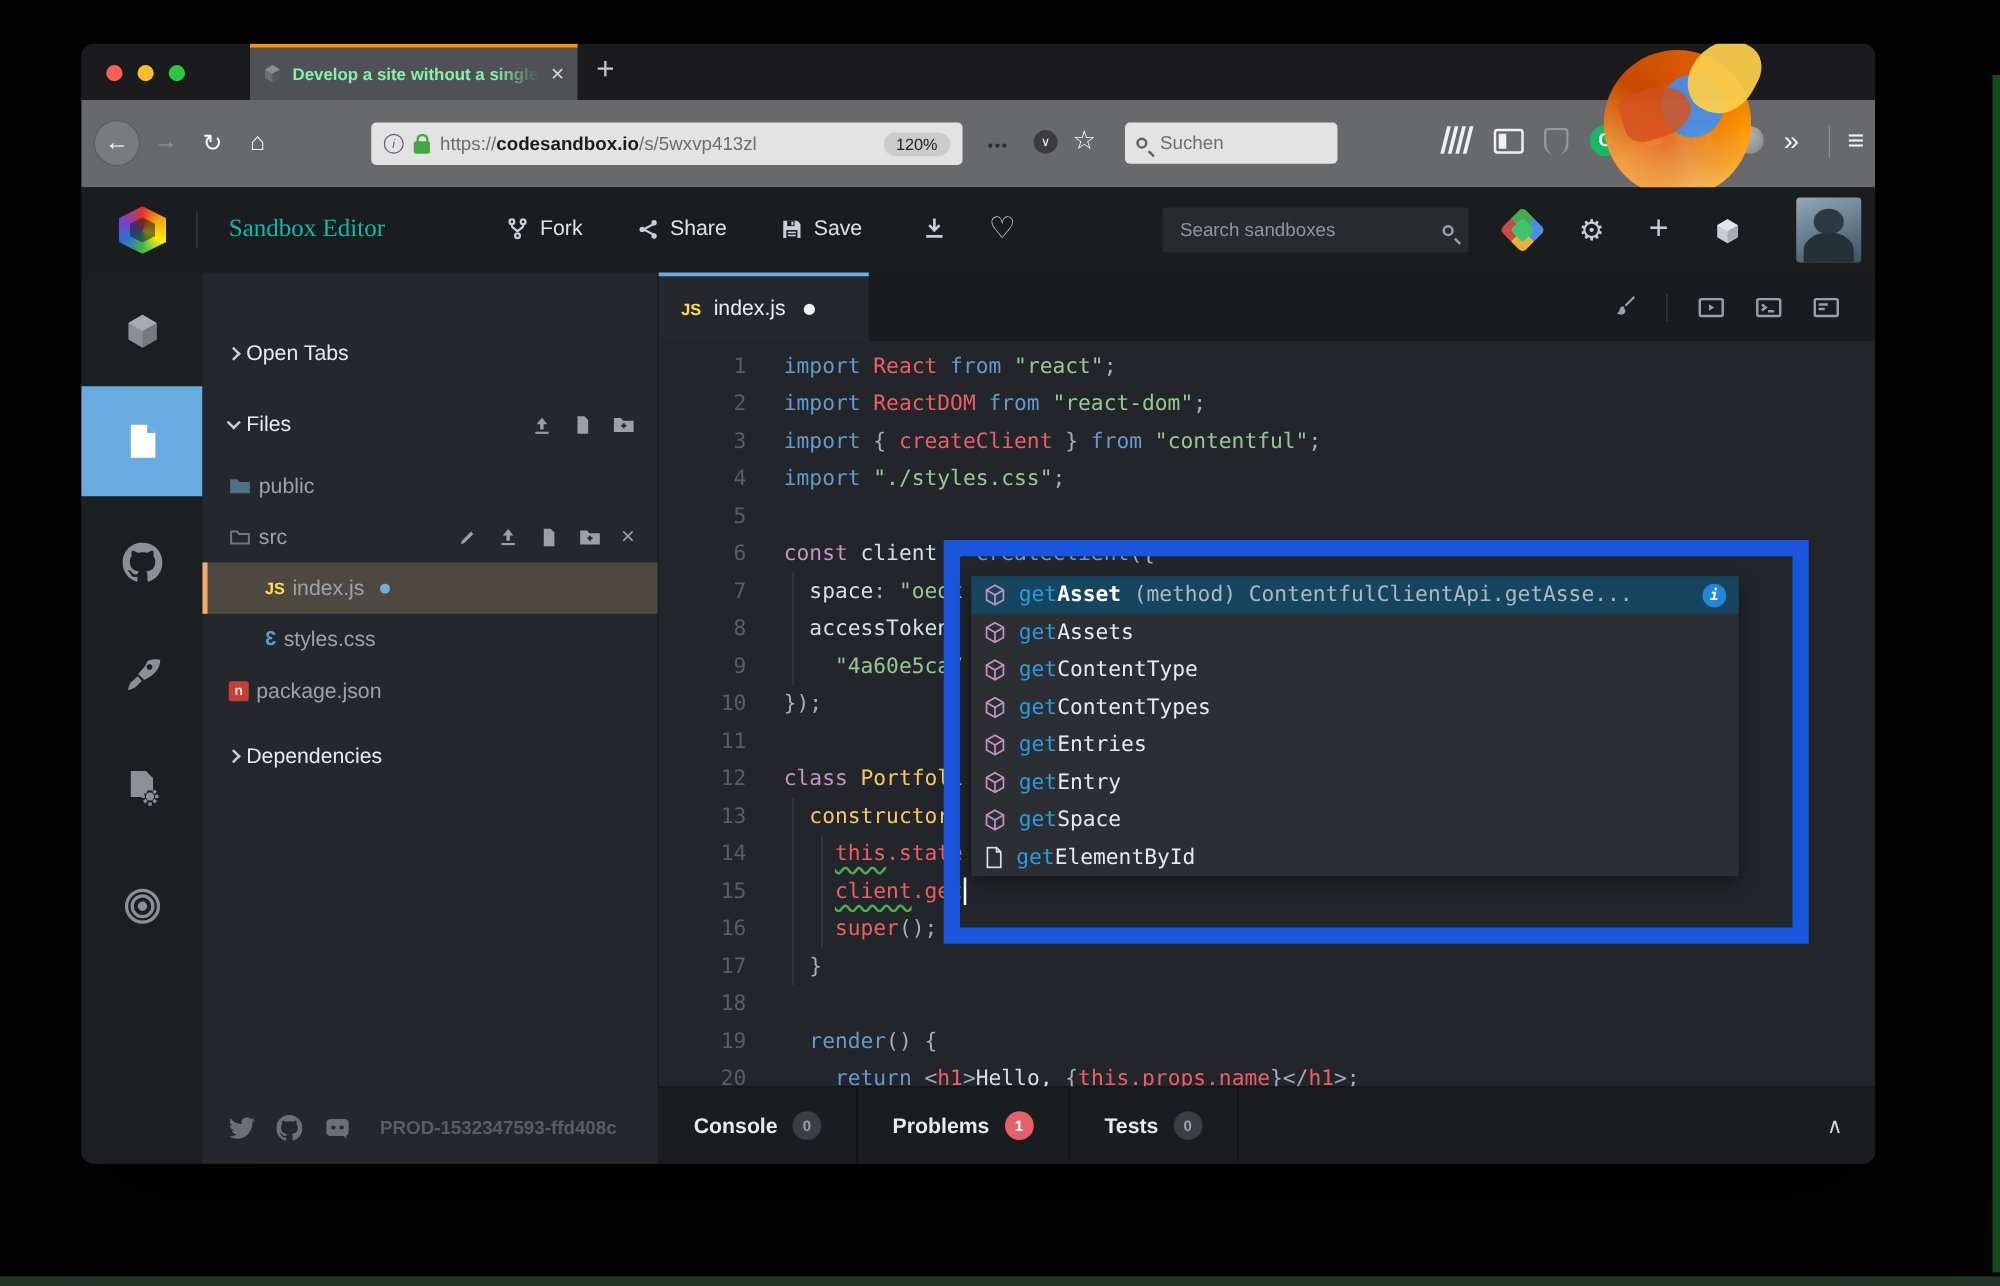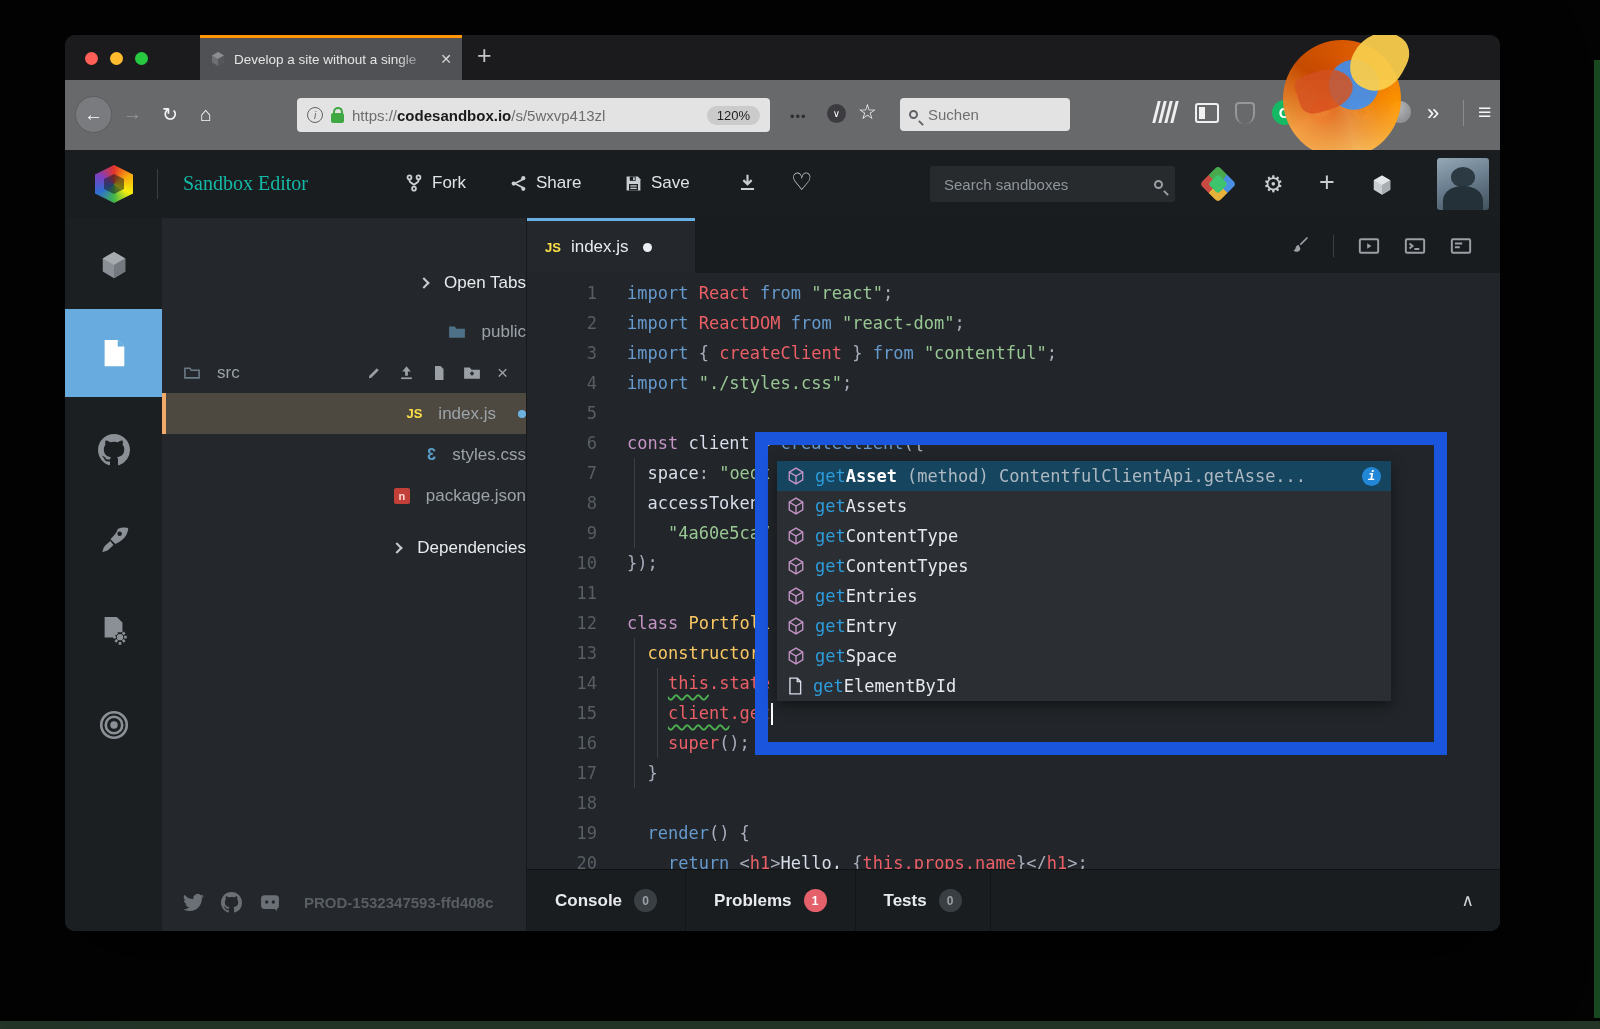--- a/index.html
+++ b/index.html
@@ -16,23 +16,23 @@
           background:#1b1b1d;overflow:hidden;box-shadow:0 30px 80px rgba(0,0,0,.65);}
 
   
   .titlebar{position:absolute;left:0;top:0;width:100%;height:45px;background:#1b1b1d;}
   .light{position:absolute;top:17px;width:13px;height:13px;border-radius:50%;}
   .light.red{left:20px;background:#ff5f57;}
   .light.yellow{left:45px;background:#febc2e;}
   .light.green{left:70px;background:#28c840;}
   .tab{position:absolute;left:135px;top:0;width:262px;height:45px;background:#4f5154;
        border-top:3px solid #ff9400;display:flex;align-items:center;padding:0 10px;gap:8px;}
-  .tab-title{flex:1;font-size:13.5px;color:#e5e5e5;white-space:nowrap;overflow:hidden;
+  .tab-title{flex:1;font-size:13.5px;color:#86efac;white-space:nowrap;overflow:hidden;
        -webkit-mask-image:linear-gradient(90deg,#000 82%,transparent);
-       mask-image:linear-gradient(90deg,#000 82%,transparent);}
+       mask-image:linear-gradient(90deg,#000 82%,transparent);font-weight:bold;}
   .tab-close{font-size:14px;color:#d6d6d6;cursor:default;}
   .newtab{position:absolute;left:412px;top:6px;font-size:25px;color:#c4c4c4;}
 
   
   .toolbar{position:absolute;left:0;top:45px;width:100%;height:70px;background:#68696b;}
   .nav-back{position:absolute;left:10px;top:16px;width:37px;height:37px;border-radius:50%;
             background:#7a7b7e;border:1px solid #5d5d5f;color:#fff;font-size:19px;
             display:flex;align-items:center;justify-content:center;}
   .tb-glyph{position:absolute;font-size:19px;color:#f5f5f5;top:23px;}
   .nav-fwd{left:58px;color:#97989a;}
@@ -137,22 +137,22 @@
   
   .activity{position:relative;width:97px;height:100%;background:#1b1f22;flex:none;}
   .act-item{position:absolute;left:0;width:97px;height:70px;display:flex;align-items:center;justify-content:center;}
   .act-active{position:absolute;left:0;top:91px;width:97px;height:88px;background:#68abdf;
       display:flex;align-items:center;justify-content:center;}
 
   
   .explorer{position:relative;width:365px;height:100%;background:#24282c;flex:none;
       border-right:1px solid #17191b;padding-top:22px;}
   .exp-title{margin-left:21px;font-size:19px;color:#5ca3d6;height:26px;}
-  .exp-row{height:40px;display:flex;align-items:center;padding-left:21px;gap:16px;
-      font-size:17px;color:#e8eaed;justify-content:flex-end;}
+  .exp-row{height:40px;display:flex;align-items:center;padding-left:21px;gap:6px;
+      font-size:17px;color:#e8eaed;}
   .exp-row.sub{height:41px;color:#9ba3a9;}
   .exp-row .grow{flex:1;}
   .row-actions{display:flex;gap:16px;padding-right:18px;align-items:center;}
   .chev{width:8px;height:8px;border-right:2px solid #c7ccd1;border-bottom:2px solid #c7ccd1;flex:none;}
   .chev.right{transform:rotate(-45deg);}
   .chev.down{transform:rotate(45deg);margin-top:-4px;}
   .sel-row{background:#4e4940;border-left:4px solid #f2aa6b;padding-left:17px;color:#ffffff;}
   .indent2{padding-left:50px;}
   .sel-row.indent2{padding-left:46px;}
   .js-badge{font-size:13px;font-weight:bold;color:#fde047;flex:none;}
@@ -381,20 +381,38 @@
           </div>
         </div>
 
         <div class="explorer">
 
           <div class="exp-row" style="margin-top:23px;">
             <span class="chev right"></span>
             <span>Open Tabs</span>
           </div>
 
+          <div class="exp-row" style="margin-top:17px;">
+            <span class="chev down"></span>
+            <span>Files</span>
+            <span class="grow"></span>
+            <span class="row-actions">
+              <svg width="17" height="17" viewBox="0 0 16 16" fill="#9aa0a5">
+                  <path d="M8 2 12 7 H9.3 V11 H6.7 V7 H4 Z"></path>
+                  <rect x="3" y="12.6" width="10" height="1.6"></rect>
+                </svg>
+              <svg width="16" height="16" viewBox="0 0 16 16">
+                  <path fill="#9aa0a5" d="M4 1 h5.5 l3 3 V15 H4 Z"></path>
+                </svg>
+              <svg width="18" height="18" viewBox="0 0 16 16">
+                  <path fill="#9aa0a5" d="M1 3 h5 l1.5 2 H15 V13 H1 Z"></path>
+                  <path d="M8 6.7 v3.6 M6.2 8.5 h3.6" stroke="#24282c" stroke-width="1.4"></path>
+                </svg>
+            </span>
+          </div>
 
           <div class="exp-row sub" style="margin-top:8px;">
             <svg width="18" height="18" viewBox="0 0 16 16">
                 <path fill="#4e7187" d="M1 3 h5 l1.5 2 H15 V13 H1 Z"></path>
               </svg>
             <span>public</span>
           </div>
 
           <div class="exp-row sub">
             <svg width="18" height="18" viewBox="0 0 16 16" fill="none" stroke="#6b7a87" stroke-width="1.4">

